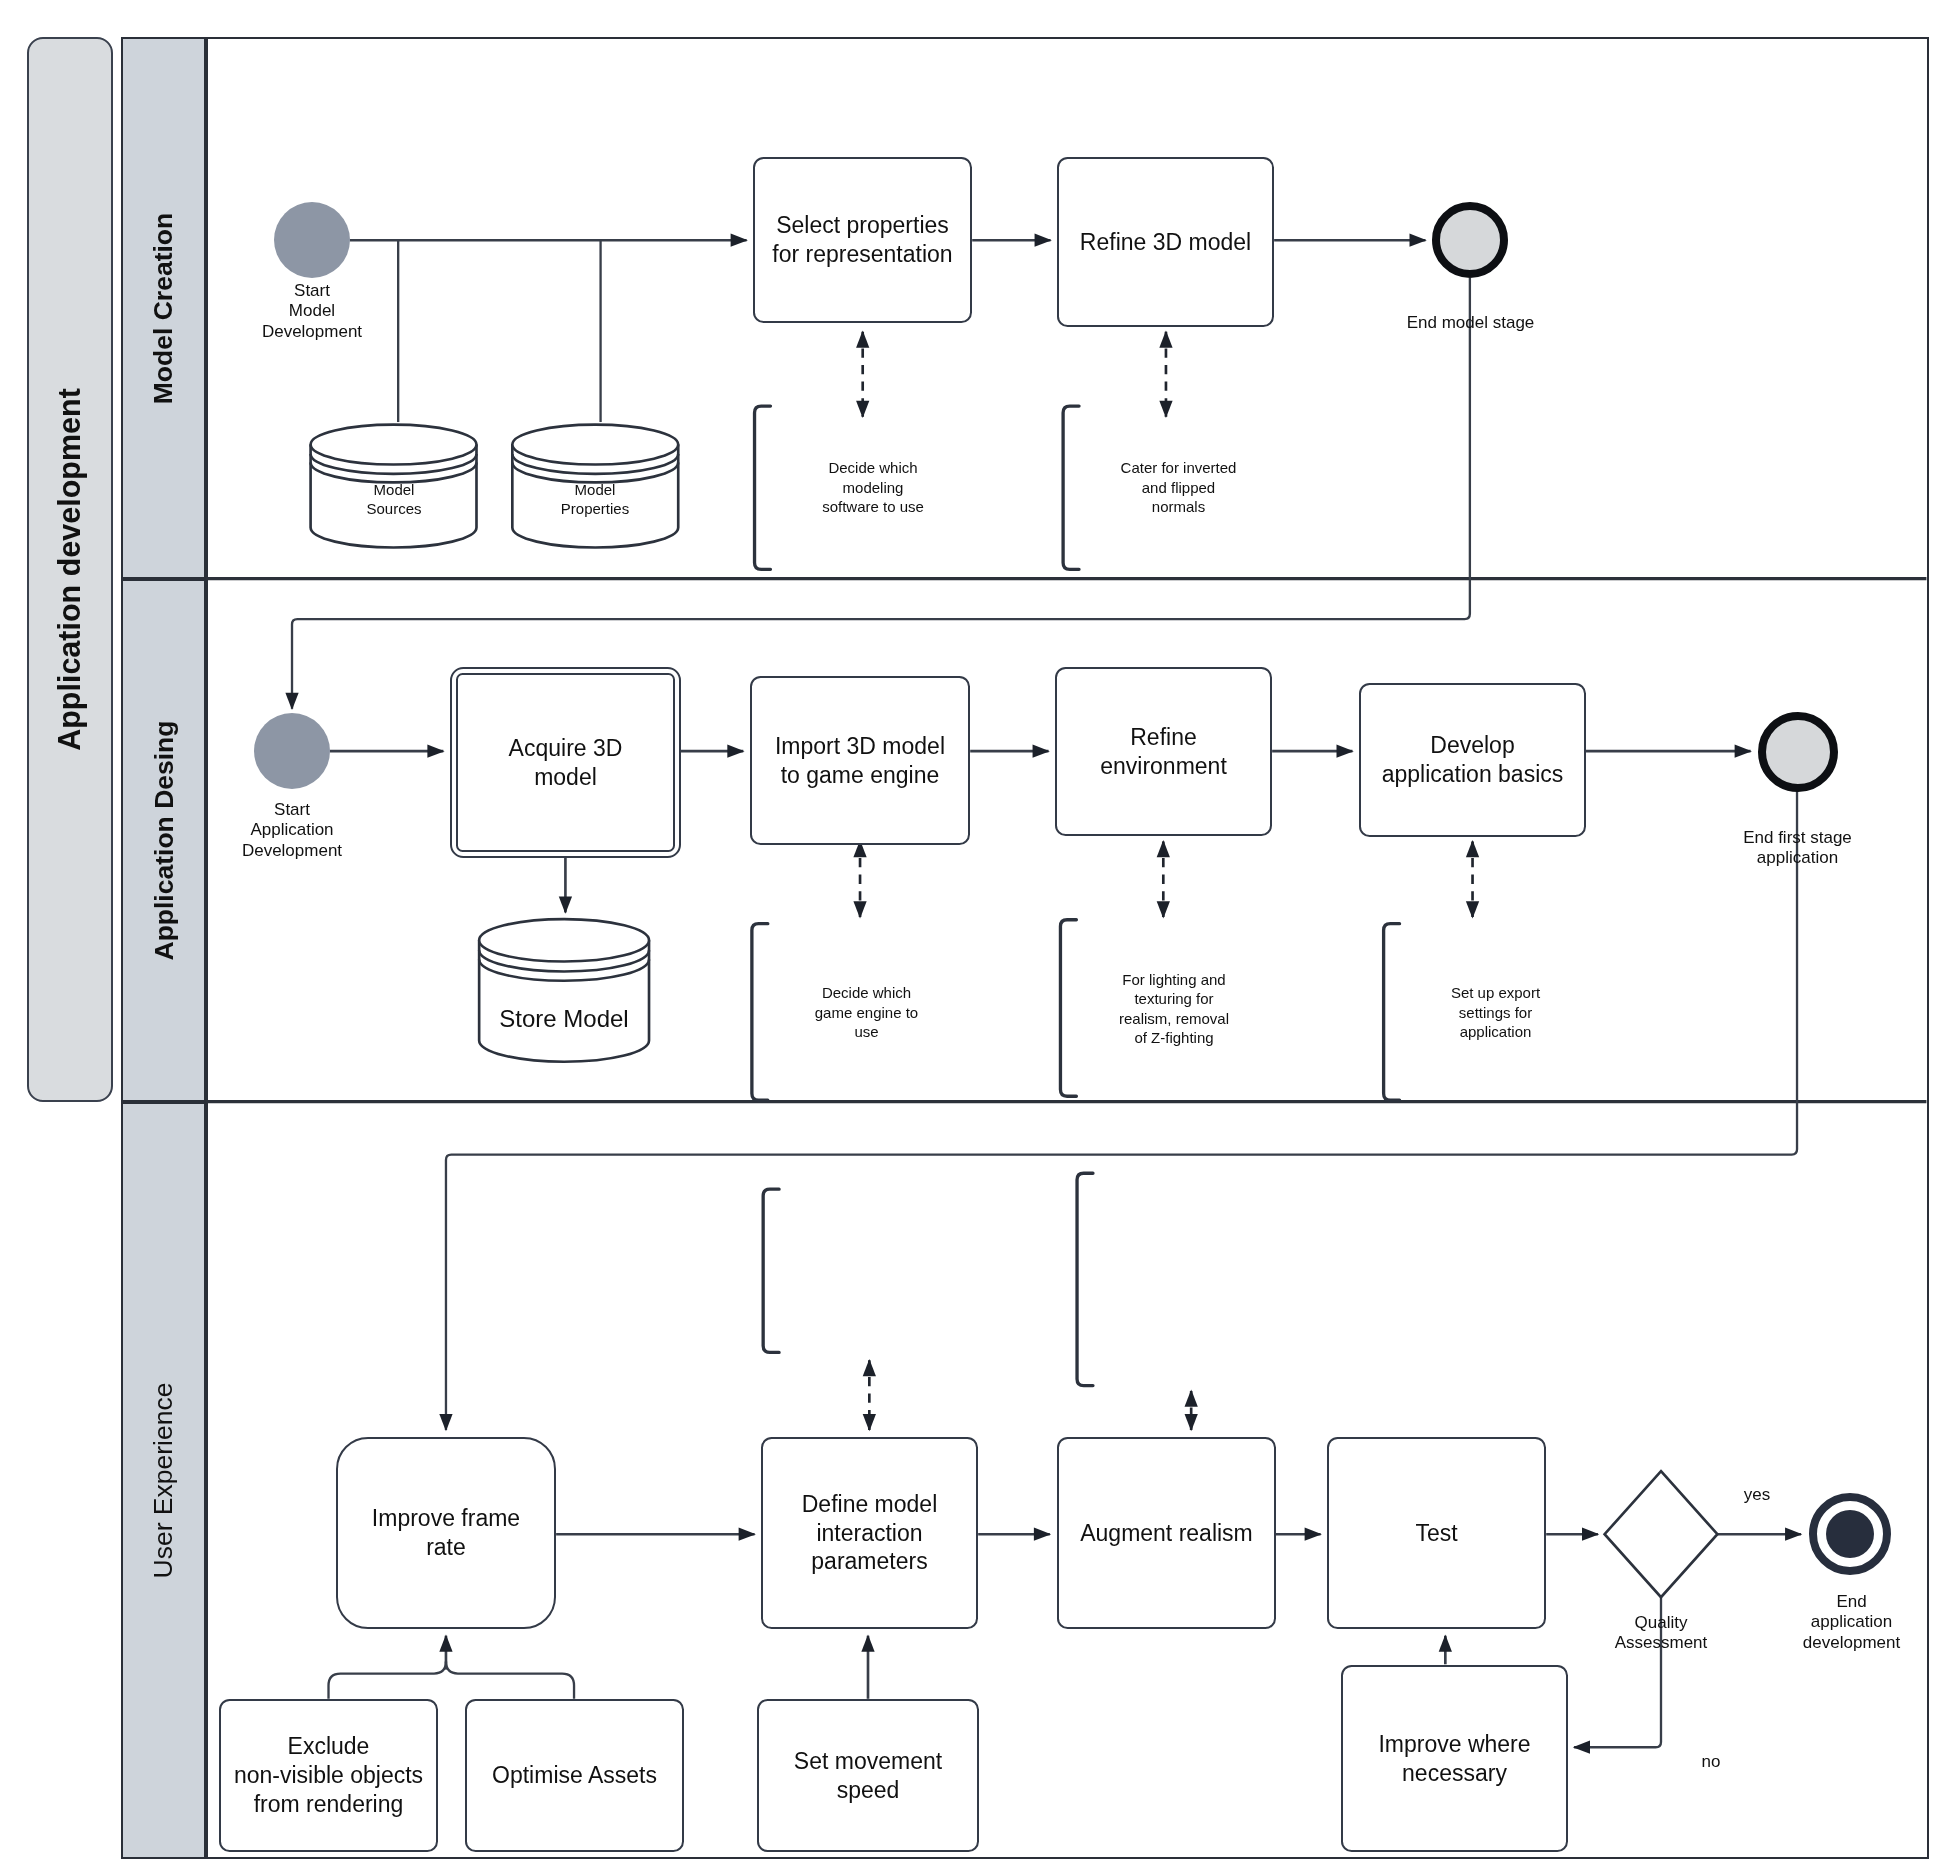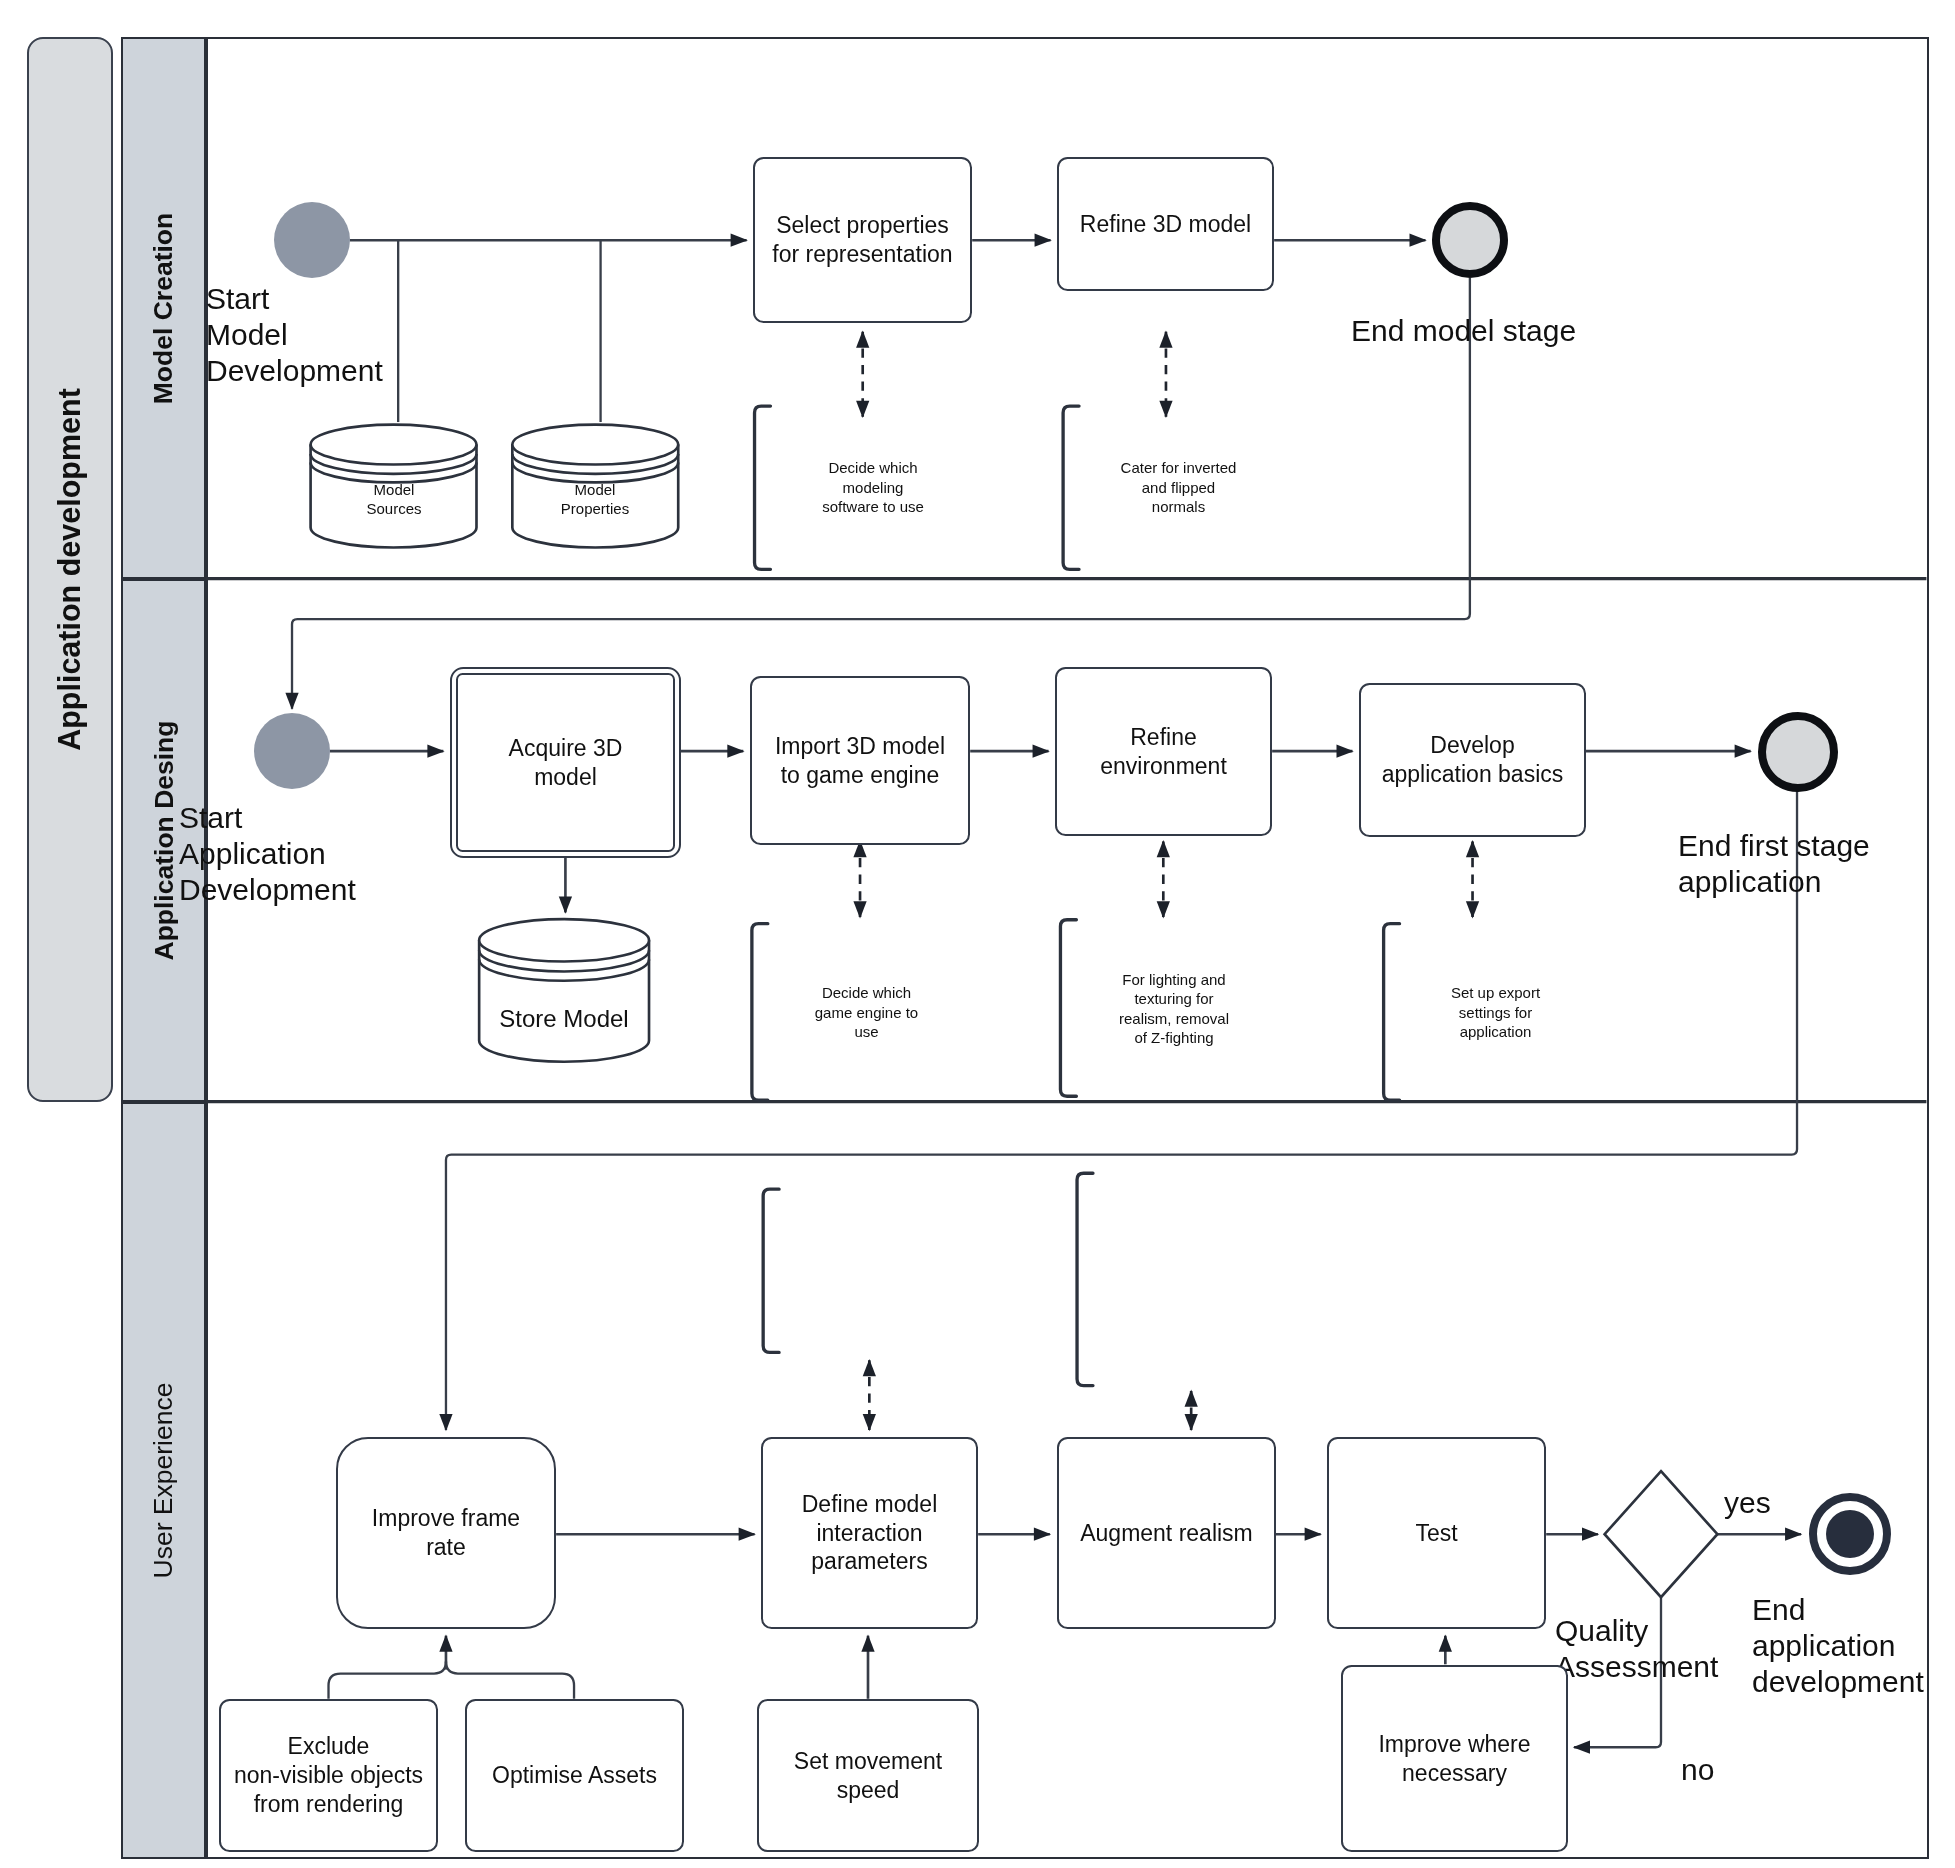--- a/index.html
+++ b/index.html
@@ -4,21 +4,21 @@
 <style>
   html,body{margin:0;padding:0;background:#ffffff;font-family:"Liberation Sans",sans-serif;color:#111;}
   #canvas{position:relative;width:1955px;height:1868px;background:#fff;overflow:hidden;}
   .struct{position:absolute;z-index:0;box-sizing:border-box;}
   #wires{position:absolute;left:0;top:0;z-index:1;}
   .task{position:absolute;z-index:2;background:#fff;border:2.7px solid #333a47;border-radius:10.6px;
         display:flex;align-items:center;justify-content:center;text-align:center;
         font-size:23px;line-height:1.25;white-space:pre-line;box-sizing:border-box;}
   .subtask-inner{position:absolute;inset:4px;border:2px solid #333a47;border-radius:6.6px;}
   .subtask-label{position:relative;z-index:1;}
-  .lbl{position:absolute;z-index:2;font-size:30px;line-height:1.2;white-space:pre-line;}
+  .lbl{position:absolute;z-index:2;text-align:center;font-size:17px;line-height:1.2;white-space:pre-line;}
   .note{position:absolute;z-index:2;display:flex;align-items:center;justify-content:center;
         text-align:center;font-size:15px;line-height:1.3;white-space:pre-line;}
   .evt-start{position:absolute;z-index:2;border-radius:50%;background:#8d96a5;}
   .evt-end{position:absolute;z-index:2;border-radius:50%;background:#d6d8da;border:8px solid #0d0f13;box-sizing:border-box;}
   .evt-end-term{position:absolute;z-index:2;border-radius:50%;background:#fff;border:8.6px solid #272e3d;
         box-sizing:border-box;display:flex;align-items:center;justify-content:center;}
   .evt-end-term .core{width:48px;height:48px;border-radius:50%;background:#272e3d;}
   .laneseg{position:absolute;z-index:0;background:#ced4db;border:2px solid #2a2f38;
         display:flex;align-items:center;justify-content:center;box-sizing:border-box;}
   .pool{position:absolute;z-index:0;background:#d9dcdf;border:2px solid #3a414e;border-radius:16px;
@@ -137,21 +137,21 @@
 Model
 Development</div>
 
   <div class="note" style="left:311px;top:461px;width:166px;height:76px;">Model
 Sources</div>
   <div class="note" style="left:512px;top:461px;width:166px;height:76px;">Model
 Properties</div>
 
   <div class="task" style="left:753px;top:157px;width:219px;height:166px;">Select properties
 for representation</div>
-  <div class="task" style="left:1057px;top:157px;width:217px;height:134px;">Refine 3D model</div>
+  <div class="task" style="left:1057px;top:157px;width:217px;height:170px;">Refine 3D model</div>
 
   <div class="evt-end" style="left:1432px;top:202px;width:76px;height:76px;"></div>
   <div class="lbl" style="left:1351px;top:313px;width:239px;">End model stage</div>
 
   <div class="note" style="left:770px;top:406px;width:206px;height:163px;">Decide which
 modeling
 software to use</div>
   <div class="note" style="left:1077px;top:406px;width:203px;height:163px;">Cater for inverted
 and flipped
 normals</div>

